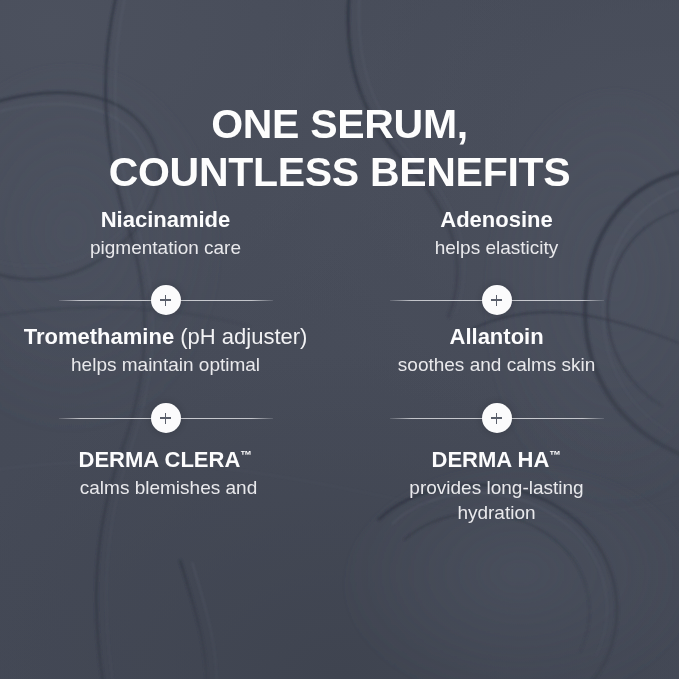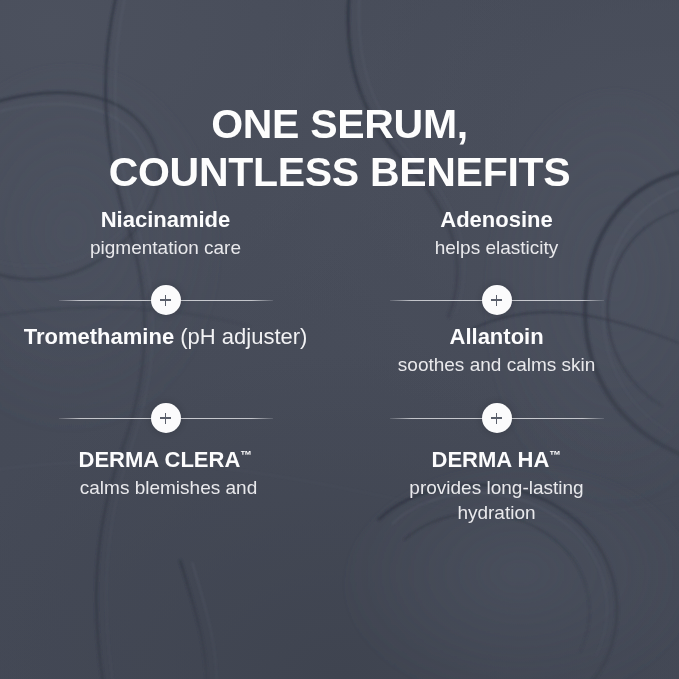--- a/index.html
+++ b/index.html
@@ -259,20 +259,21 @@
         </div>
       </div>
 
       <div class="row">
         <div class="cell wide-left">
           <div class="ing-name" style="color: rgb(252, 252, 253);">
             <span>Tromethamine</span>
             <span class="qualifier"> (pH adjuster)</span>
           </div>
           <div class="ing-desc" style="color: rgb(233, 233, 236);">
+            <div>helps maintain optimal</div>
           </div>
         </div>
         <div class="cell">
           <div class="ing-name" style="color: rgb(252, 252, 253);">
             <span>Allantoin</span>
           </div>
           <div class="ing-desc" style="color: rgb(233, 233, 236);">
             <span>soothes and calms skin</span>
           </div>
         </div>

